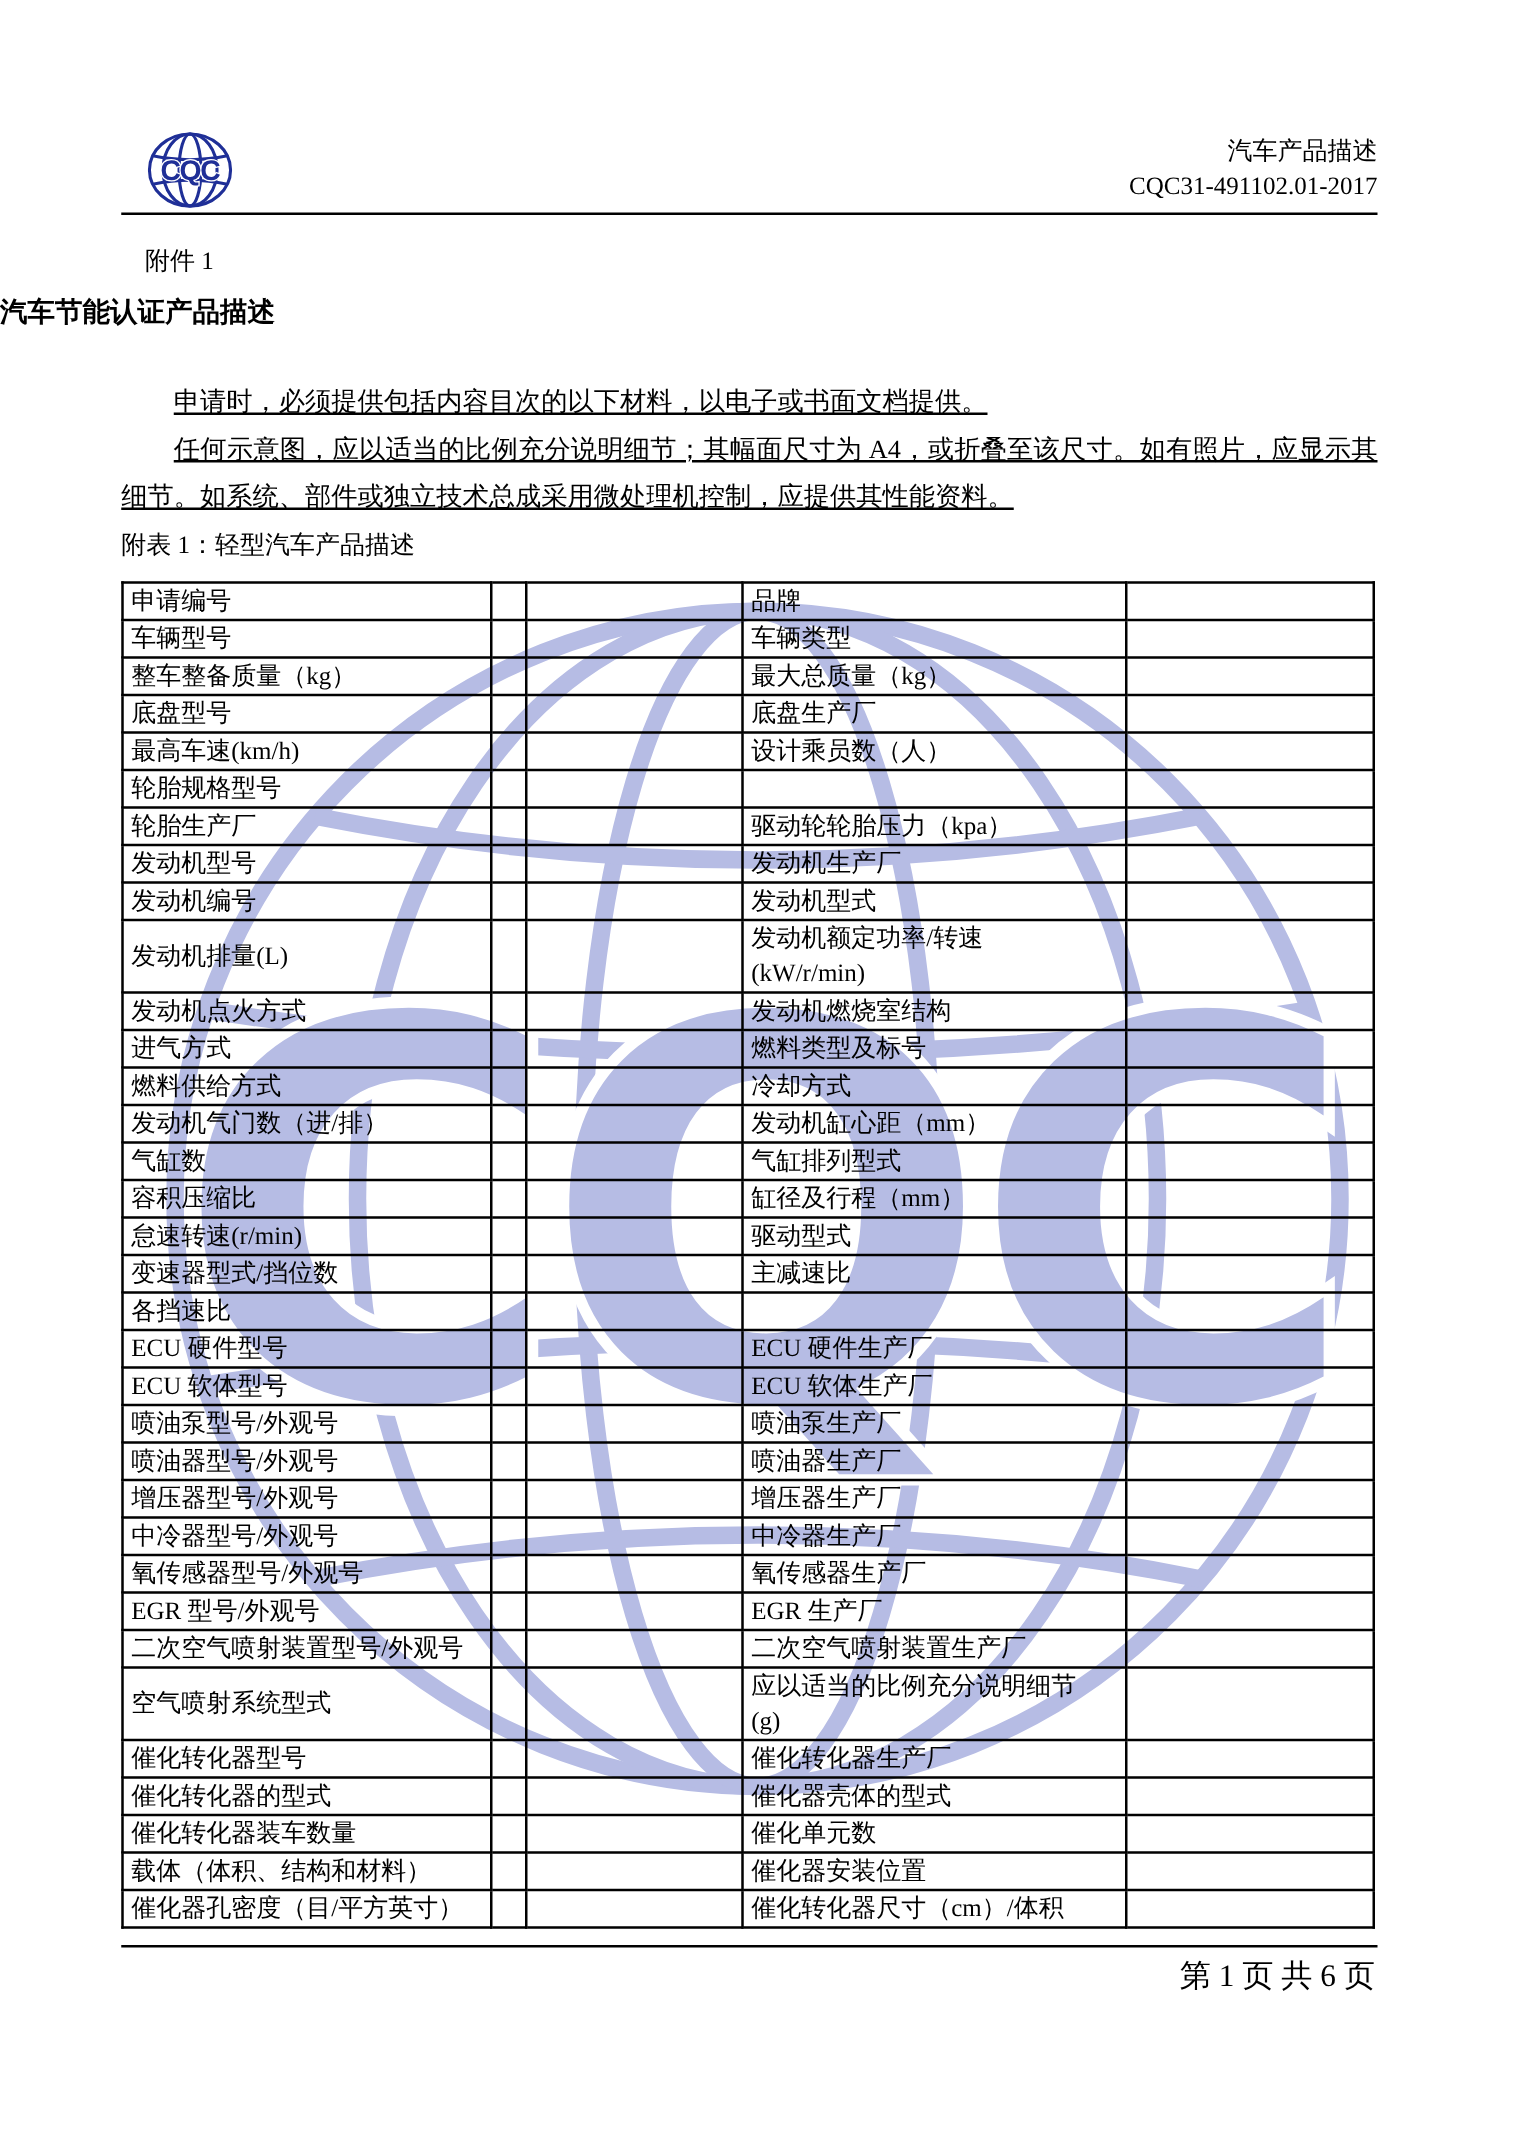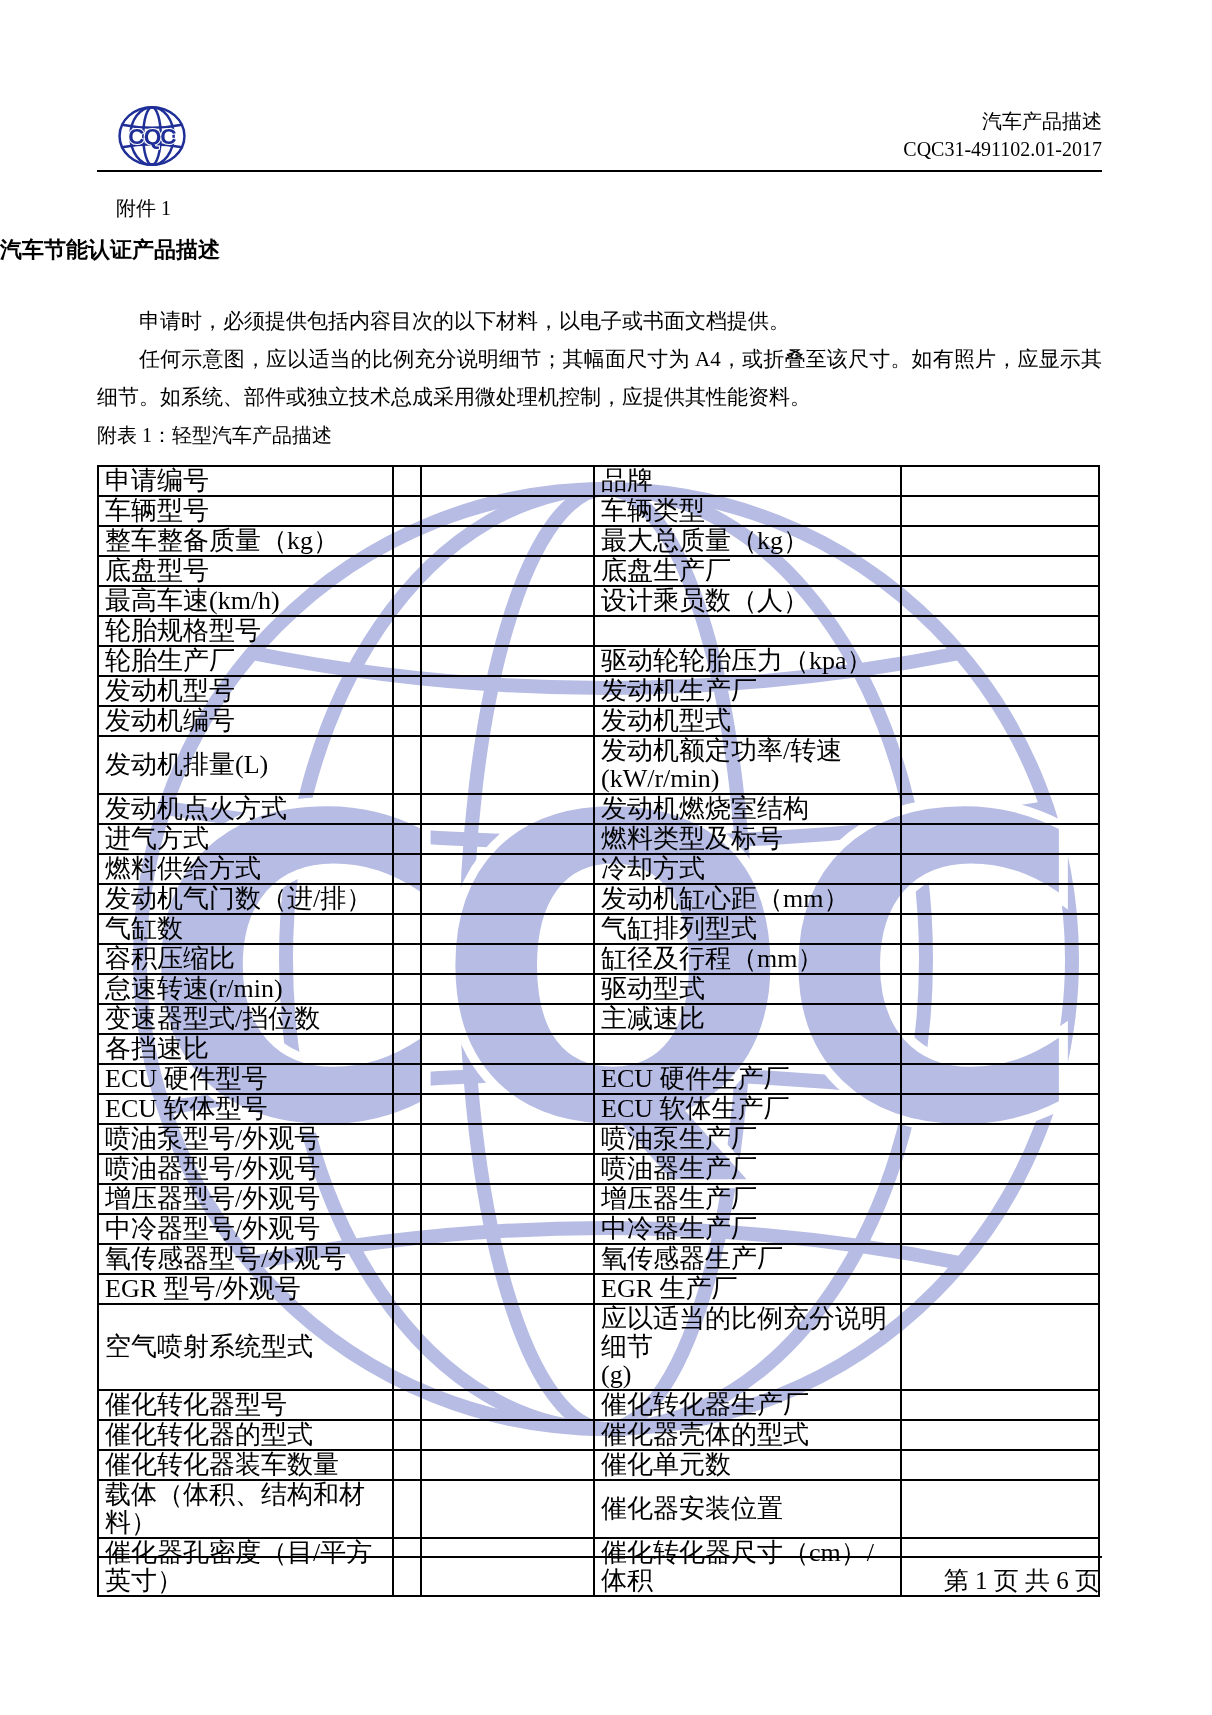--- a/index.html
+++ b/index.html
@@ -35,37 +35,37 @@
   
   .attachment{position:absolute;left:116px;top:195px;font-size:20px;}
   .title{
     position:absolute;left:0;top:235px;width:1212px;
     text-align:left;font-size:22px;font-weight:bold;
     font-family:"Liberation Sans","DejaVu Sans",sans-serif;
   }
   .paras{position:absolute;left:97px;top:302px;width:1005px;}
   .paras p{
     margin:0;font-size:21px;line-height:38px;
-    text-indent:2em;text-align:justify;
+    text-indent:2em;text-align:justify;text-decoration:underline;
   }
   .caption{position:absolute;left:97px;top:422px;font-size:20px;}
   
   .watermark{position:absolute;left:127px;top:478px;width:958px;height:962px;z-index:0;}
   .watermark svg{display:block;width:100%;height:100%;}
   .wm-line{fill:none;stroke:var(--wm-blue);stroke-width:14;}
   .wm-text{
     fill:var(--wm-blue);stroke:#ffffff;stroke-width:18;paint-order:stroke;
     font-family:"DejaVu Sans","Liberation Sans",sans-serif;
     font-weight:bold;font-size:420px;letter-spacing:-14px;
   }
   
   .form-table{
     position:absolute;left:97px;top:465px;z-index:1;
     border-collapse:collapse;table-layout:fixed;width:1001px;
-    font-size:26px;
+    font-size:20px;
   }
   .form-table td{
     border:2px solid #000;
     height:28px;line-height:28px;
     padding:0 6px;
     vertical-align:middle;
     white-space:pre-line;
     overflow:hidden;
   }
   .form-table td.c1{padding:0;}
@@ -312,20 +312,27 @@
           <td class="c4"></td>
         </tr>
         <tr>
           <td class="c0">EGR 型号/外观号</td>
           <td class="c1"></td>
           <td class="c2"></td>
           <td class="c3">EGR 生产厂</td>
           <td class="c4"></td>
         </tr>
         <tr>
+          <td class="c0">二次空气喷射装置型号/外观号</td>
+          <td class="c1"></td>
+          <td class="c2"></td>
+          <td class="c3">二次空气喷射装置生产厂</td>
+          <td class="c4"></td>
+        </tr>
+        <tr>
           <td class="c0">空气喷射系统型式</td>
           <td class="c1"></td>
           <td class="c2"></td>
           <td class="c3">应以适当的比例充分说明细节
 (g)</td>
           <td class="c4"></td>
         </tr>
         <tr>
           <td class="c0">催化转化器型号</td>
           <td class="c1"></td>

